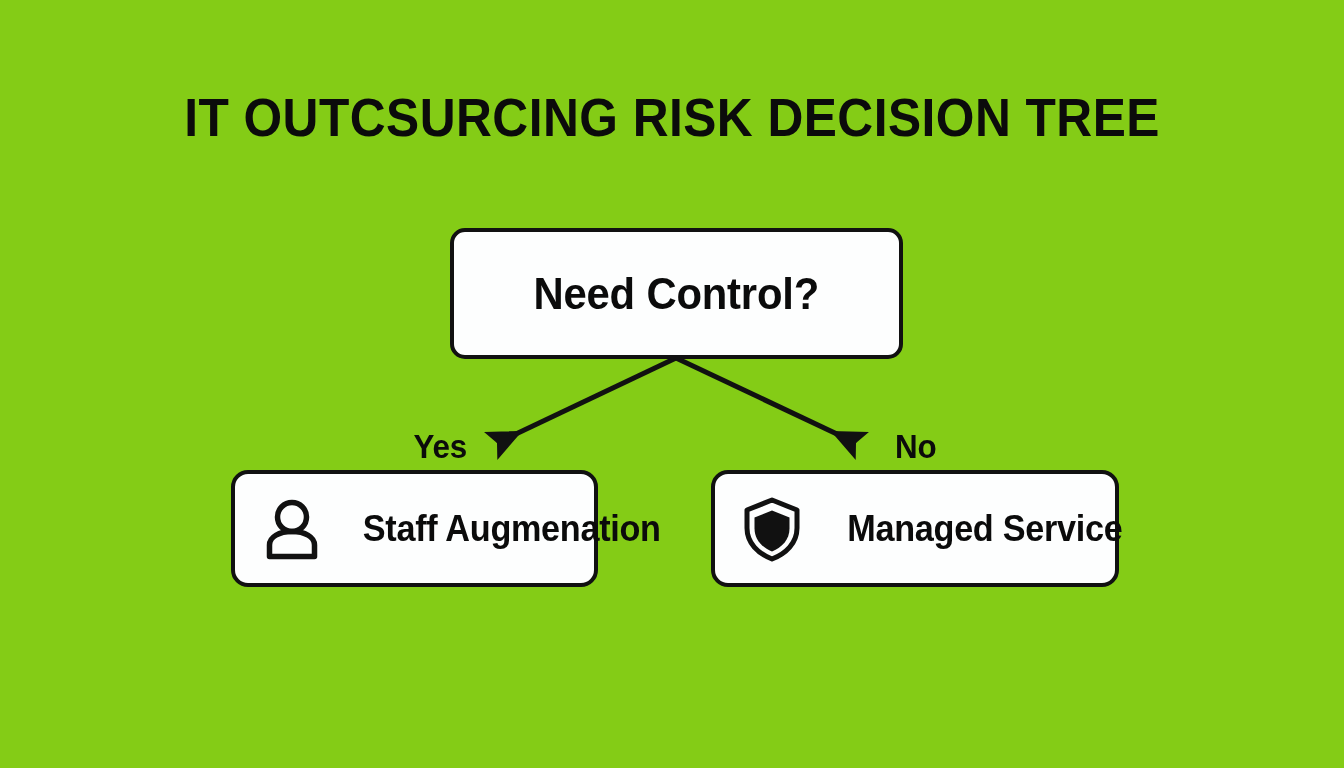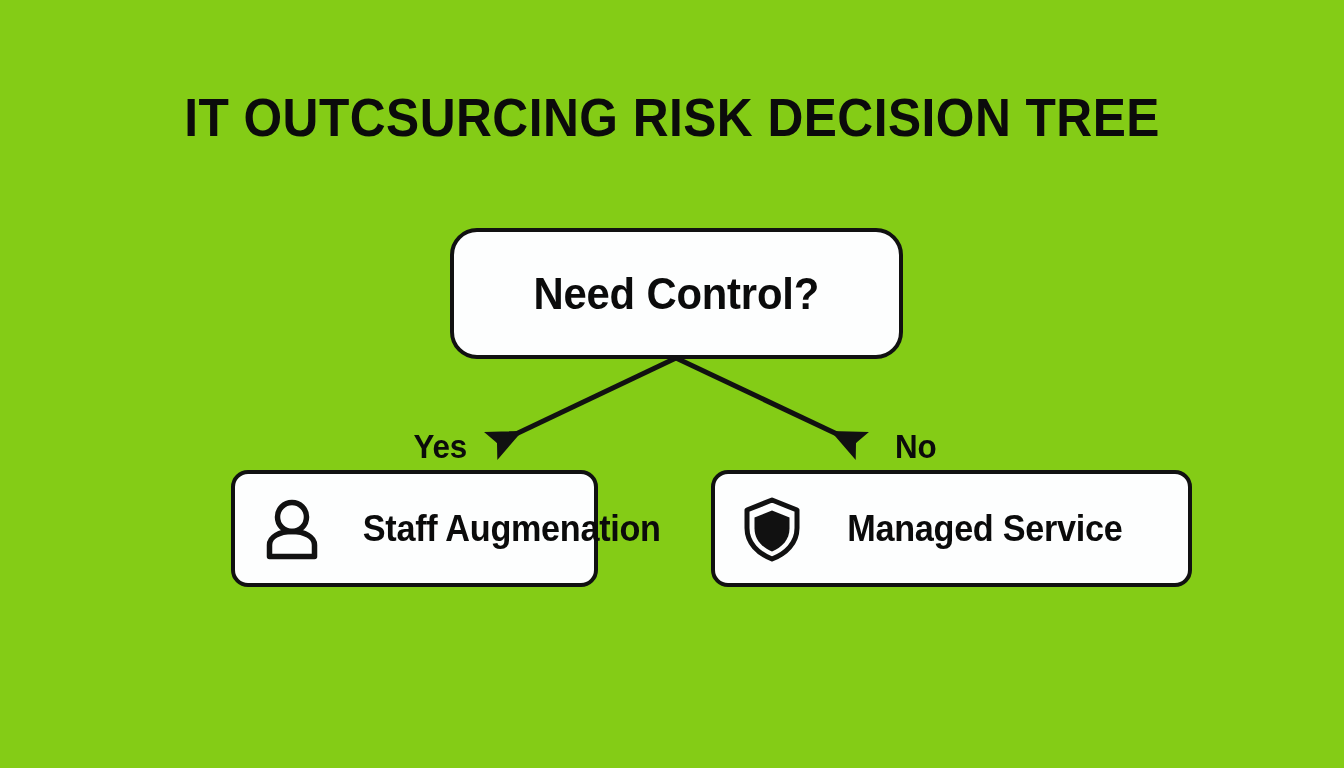--- a/index.html
+++ b/index.html
@@ -59,39 +59,39 @@
     display: flex;
     align-items: center;
   }
 
   #node-root {
     left: 450px;
     top: 228px;
     width: 453px;
     height: 131px;
     justify-content: center;
-    border-radius: 27px;
+    border-radius: 15px;
   }
   #node-root .node-label {
     font-size: 44px;
     font-weight: 700;
     color: #0b0b0b;
     letter-spacing: -0.2px;
     transform: scaleX(0.95);
   }
 
   .leaf {
     top: 470px;
     height: 117px;
     border-radius: 17px;
     justify-content: flex-start;
     padding-left: 26px;
   }
   #node-yes  { left: 231px; width: 367px; }
-  #node-no   { left: 711px; width: 481px; }
+  #node-no   { left: 711px; width: 408px; }
 
   .leaf .node-label {
     font-size: 36px;
     font-weight: 700;
     color: #0b0b0b;
     letter-spacing: -0.3px;
     transform: scaleX(0.95);
     white-space: nowrap;
   }
   #node-yes .node-label { margin-left: 32px; }

